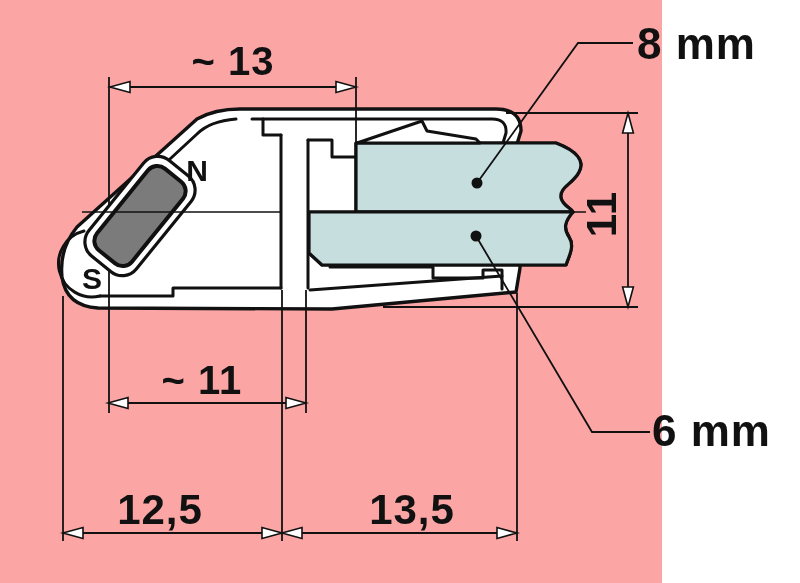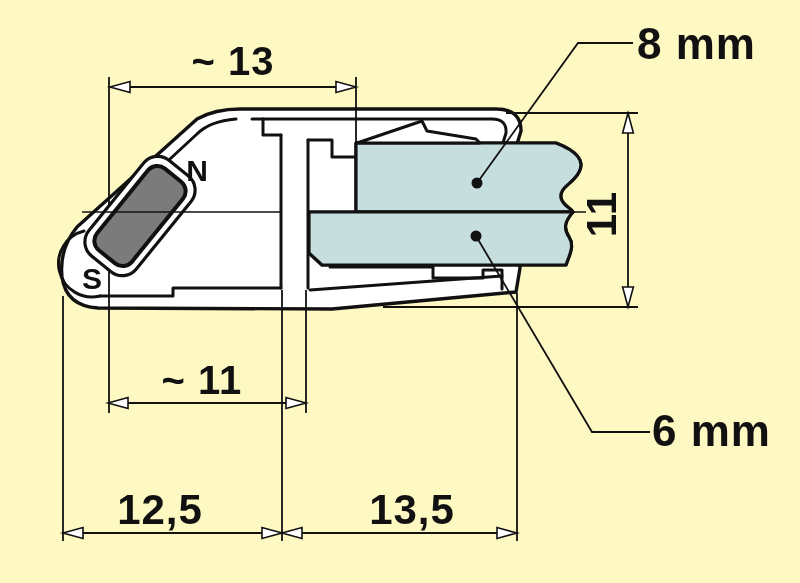--- a/index.html
+++ b/index.html
@@ -1,17 +1,17 @@
 <!DOCTYPE html>
 <html><head>
 <meta charset="utf-8">
 <style>
   html,body{margin:0;padding:0;background:#ffffff;}
   .stage{
-    width:800px;height:583px;position:relative;background:#fef9c3;
+    width:662px;height:583px;position:relative;background:#fca5a5;
     font-family:"Liberation Sans", sans-serif;
   }
   svg{display:block;}
   text{
     font-family:"Liberation Sans","DejaVu Sans",sans-serif;
     font-weight:bold;
     fill:#111111;
   }
   .dim-text{font-size:40px;letter-spacing:1px;}
   .dim-text-lg{font-size:42px;letter-spacing:1px;}

